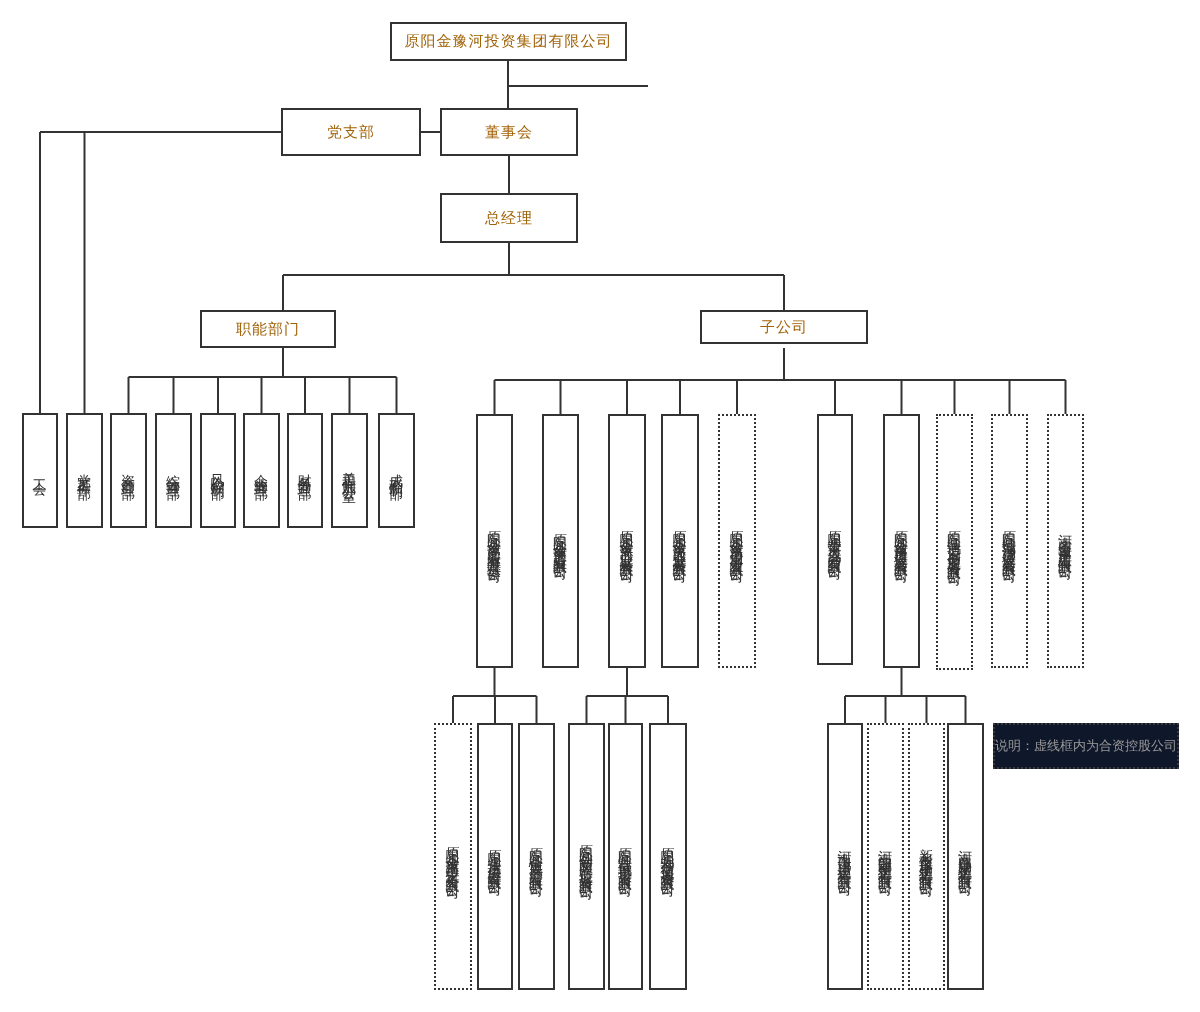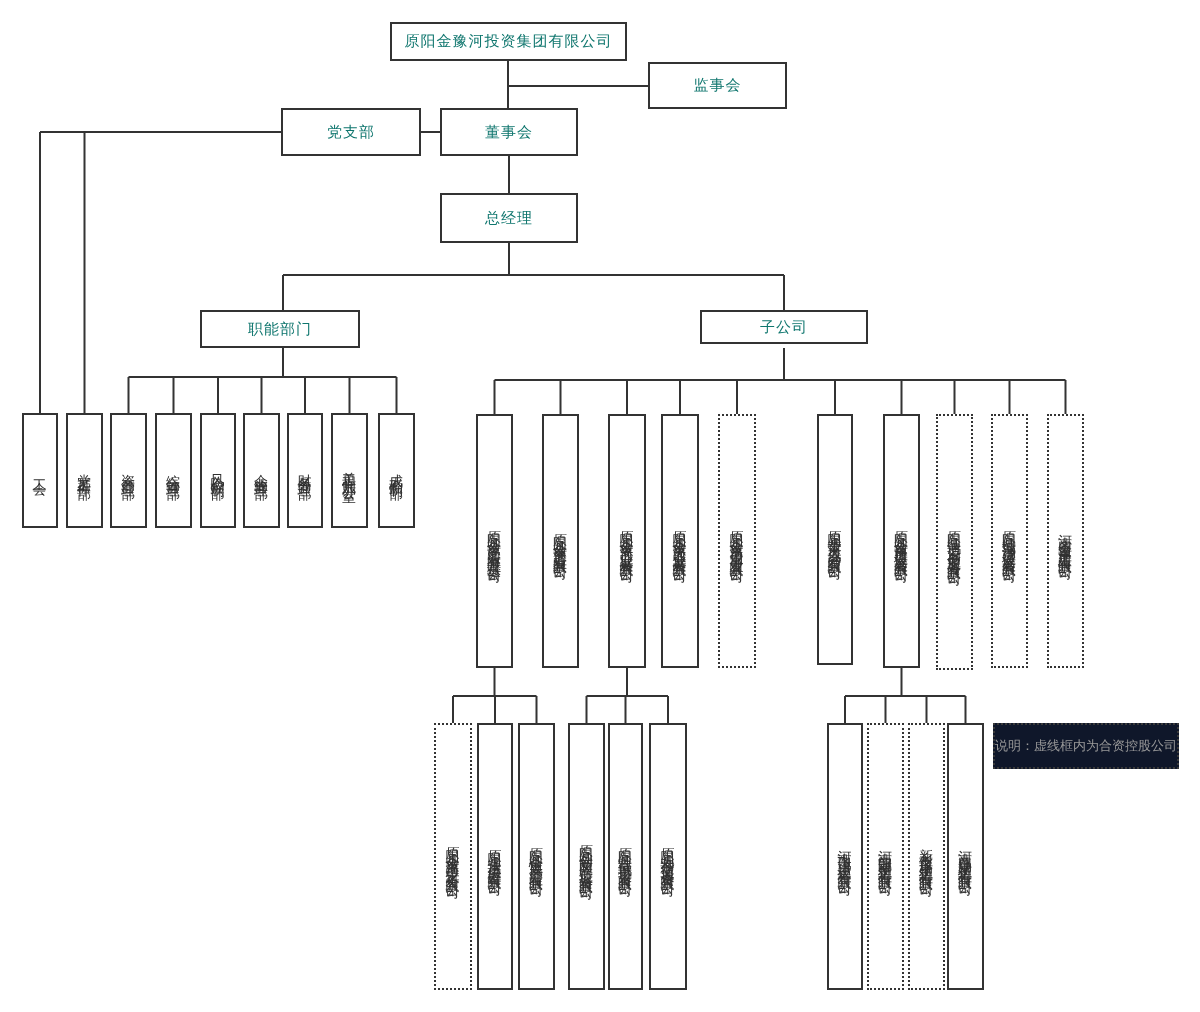--- a/index.html
+++ b/index.html
@@ -3,21 +3,21 @@
 <meta charset="utf-8">
 <style>
   html,body { margin:0; padding:0; background:#ffffff; }
   .canvas {
     position:relative; width:1200px; height:1012px; background:#ffffff;
     font-family:"DejaVu Sans","Liberation Sans",sans-serif; overflow:hidden;
   }
   .connectors { position:absolute; left:0; top:0; }
   .hbox {
     position:absolute; box-sizing:border-box; background:#ffffff;
-    border:2px solid #333333; color:#0f766e; font-size:15px;
+    border:2px solid #333333; color:#a16207; font-size:15px;
     display:flex; align-items:center; justify-content:center;
     letter-spacing:1px; white-space:nowrap; z-index:2;
   }
   .vbox {
     position:absolute; box-sizing:border-box; background:#ffffff;
     border:2px solid #333333; color:#2f2f2f; font-size:14px;
     display:flex; align-items:center; justify-content:center;
     writing-mode:vertical-lr; text-orientation:upright; letter-spacing:3px;
     line-height:1; z-index:2;
   }
@@ -45,25 +45,24 @@
 
       <path d="M494.5 668 V696 M453 696 H536.5 M453 696 V723 M495 696 V723 M536.5 696 V723"></path>
 
       <path d="M627 668 V696 M586.5 696 H668 M586.5 696 V723 M625.5 696 V723 M668 696 V723"></path>
 
       <path d="M901.5 668 V696 M845 696 H965.5 M845 696 V723 M885.5 696 V723 M926.5 696 V723 M965.5 696 V723"></path>
     </g>
   </svg>
 
   <div class="hbox" style="left:390px;top:22px;width:237px;height:39px">原阳金豫河投资集团有限公司</div>
-  <div class="hbox" style="left:648px;top:62px;width:139px;height:47px">监事会</div>
   <div class="hbox" style="left:281px;top:108px;width:140px;height:48px">党支部</div>
   <div class="hbox" style="left:440px;top:193px;width:138px;height:50px">总经理</div>
   <div class="hbox" style="left:440px;top:108px;width:138px;height:48px">董事会</div>
-  <div class="hbox" style="left:200px;top:310px;width:160px;height:38px">职能部门</div>
+  <div class="hbox" style="left:200px;top:310px;width:136px;height:38px">职能部门</div>
   <div class="hbox" style="left:700px;top:310px;width:168px;height:34px">子公司</div>
 
   <div class="vbox" style="left:22px;top:413px;width:36px;height:115px">工会</div>
   <div class="vbox" style="left:66px;top:413px;width:37px;height:115px">党群工作部</div>
   <div class="vbox" style="left:110px;top:413px;width:37px;height:115px">资产管理部</div>
   <div class="vbox" style="left:155px;top:413px;width:37px;height:115px">综合管理部</div>
   <div class="vbox" style="left:200px;top:413px;width:36px;height:115px">风险控制部</div>
   <div class="vbox" style="left:243px;top:413px;width:37px;height:115px">企业管理部</div>
   <div class="vbox" style="left:287px;top:413px;width:36px;height:115px">财务管理部</div>
   <div class="vbox" style="left:331px;top:413px;width:37px;height:115px">总工程师办公室</div>

